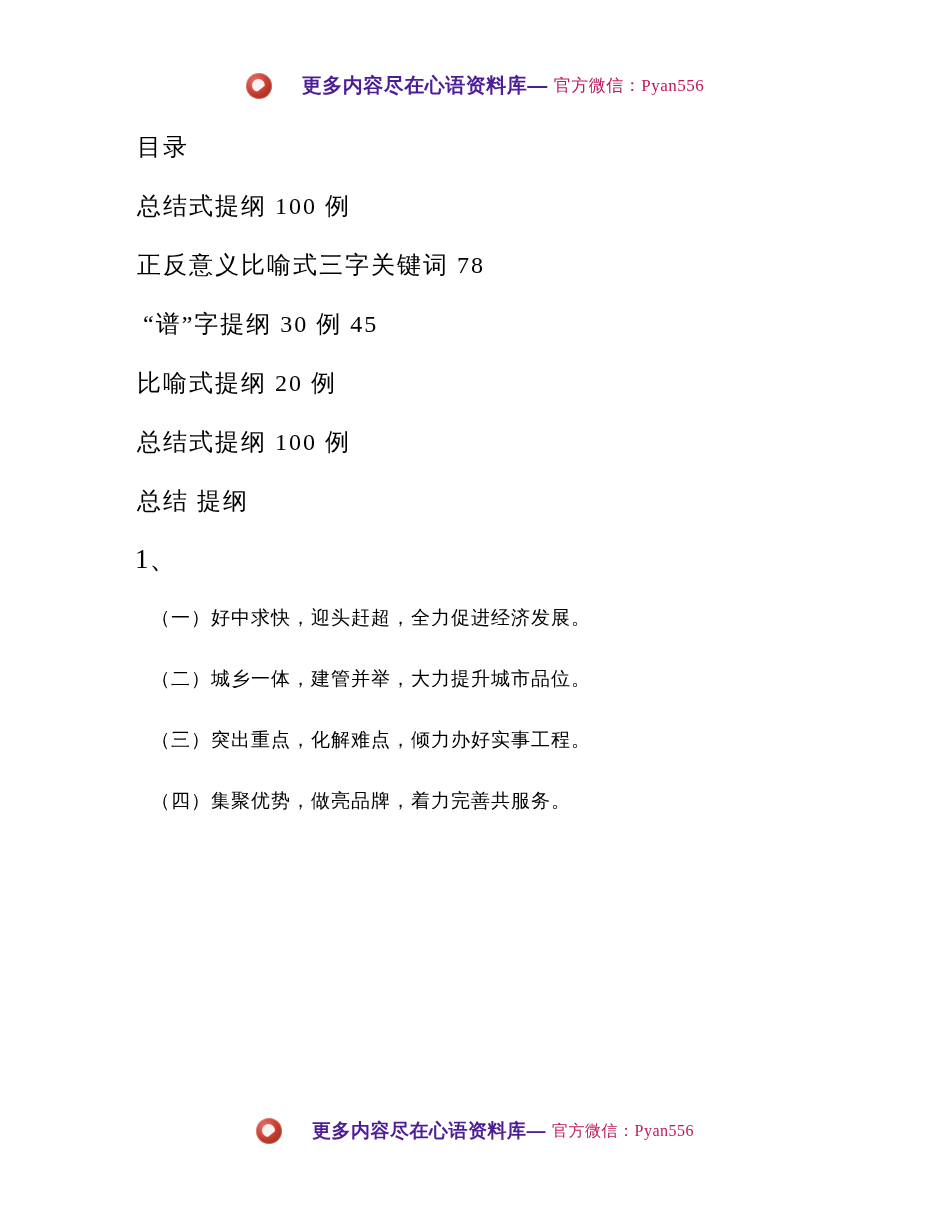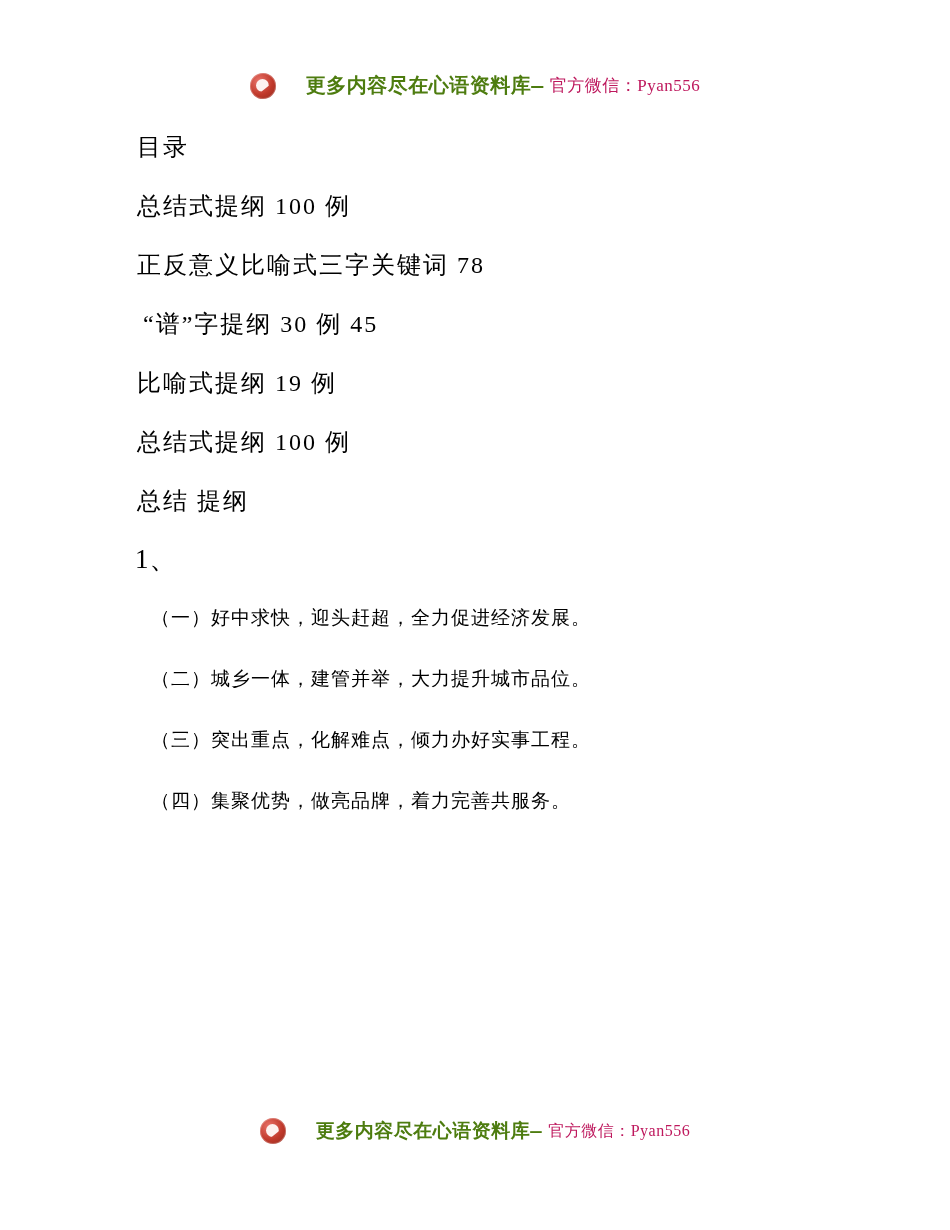--- a/index.html
+++ b/index.html
@@ -51,25 +51,25 @@
     position: absolute;
     left: 6px;
     top: 6px;
     width: 13px;
     height: 13px;
     border-radius: 50%;
     background: #fdf2f0;
     clip-path: polygon(0 0, 100% 0, 100% 55%, 45% 100%, 0 100%);
   }
   .banner-main {
-    font-family: Liberation Mono, monospace;
+    font-family: Liberation Sans, sans-serif;
     font-weight: bold;
     font-size: 20px;
     letter-spacing: 0.5px;
-    color: #4d7c0f;
+    color: #4c1d95;
     margin-left: 24px;
   }
   .banner-sub {
     font-family: Liberation Serif, serif;
     font-size: 17px;
     color: #be185d;
     letter-spacing: 0.5px;
   }
   .banner.bottom .banner-main { font-size: 19px; }
   .banner.bottom .banner-sub { font-size: 16px; }
@@ -122,21 +122,21 @@
     <span class="banner-sub">官方微信：Pyan556</span>
   </div>
 
   <div class="content">
 
     <div class="toc-line">目录</div>
 
     <div class="toc-line">总结式提纲 100 例</div>
     <div class="toc-line">正反意义比喻式三字关键词 78</div>
     <div class="toc-line indent-quote">“谱”字提纲 30 例 45</div>
-    <div class="toc-line">比喻式提纲 19 例</div>
+    <div class="toc-line">比喻式提纲 20 例</div>
     <div class="toc-line">总结式提纲 100 例</div>
     <div class="toc-line">总结 提纲</div>
 
     <div class="num-line">1、</div>
 
     <div class="para">（一）好中求快，迎头赶超，全力促进经济发展。</div>
     <div class="para">（二）城乡一体，建管并举，大力提升城市品位。</div>
     <div class="para">（三）突出重点，化解难点，倾力办好实事工程。</div>
     <div class="para">（四）集聚优势，做亮品牌，着力完善共服务。</div>
 

